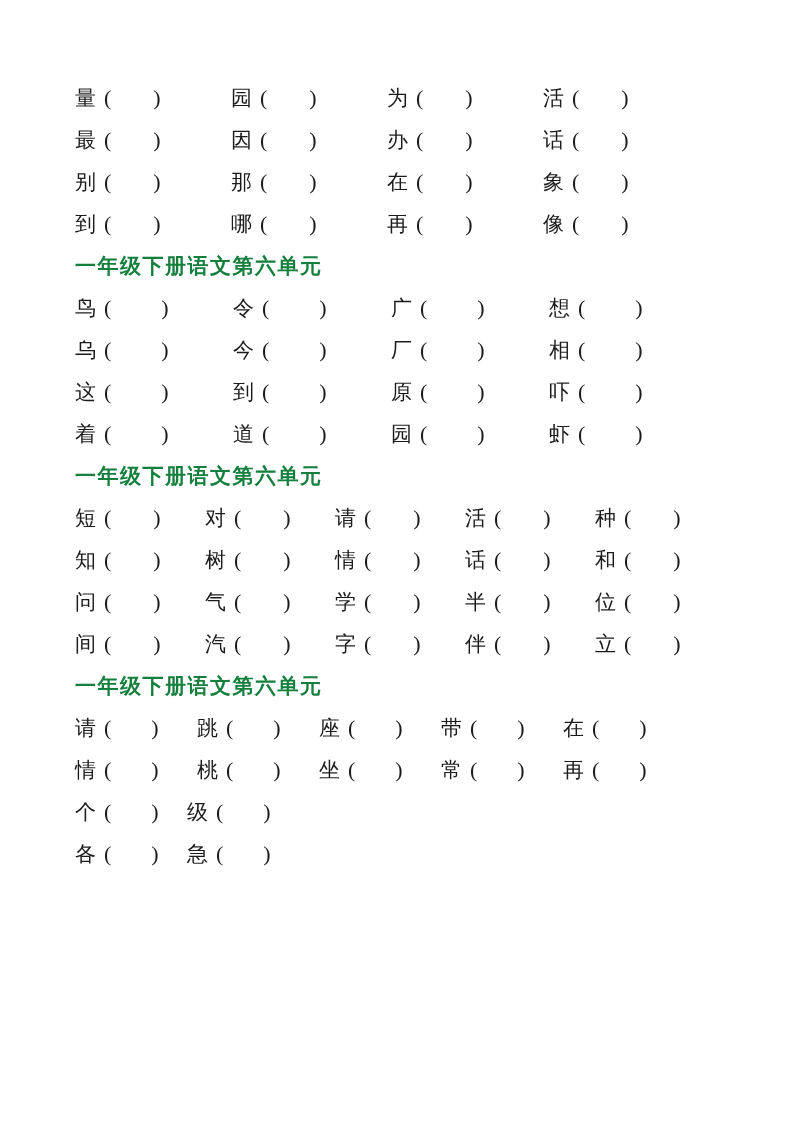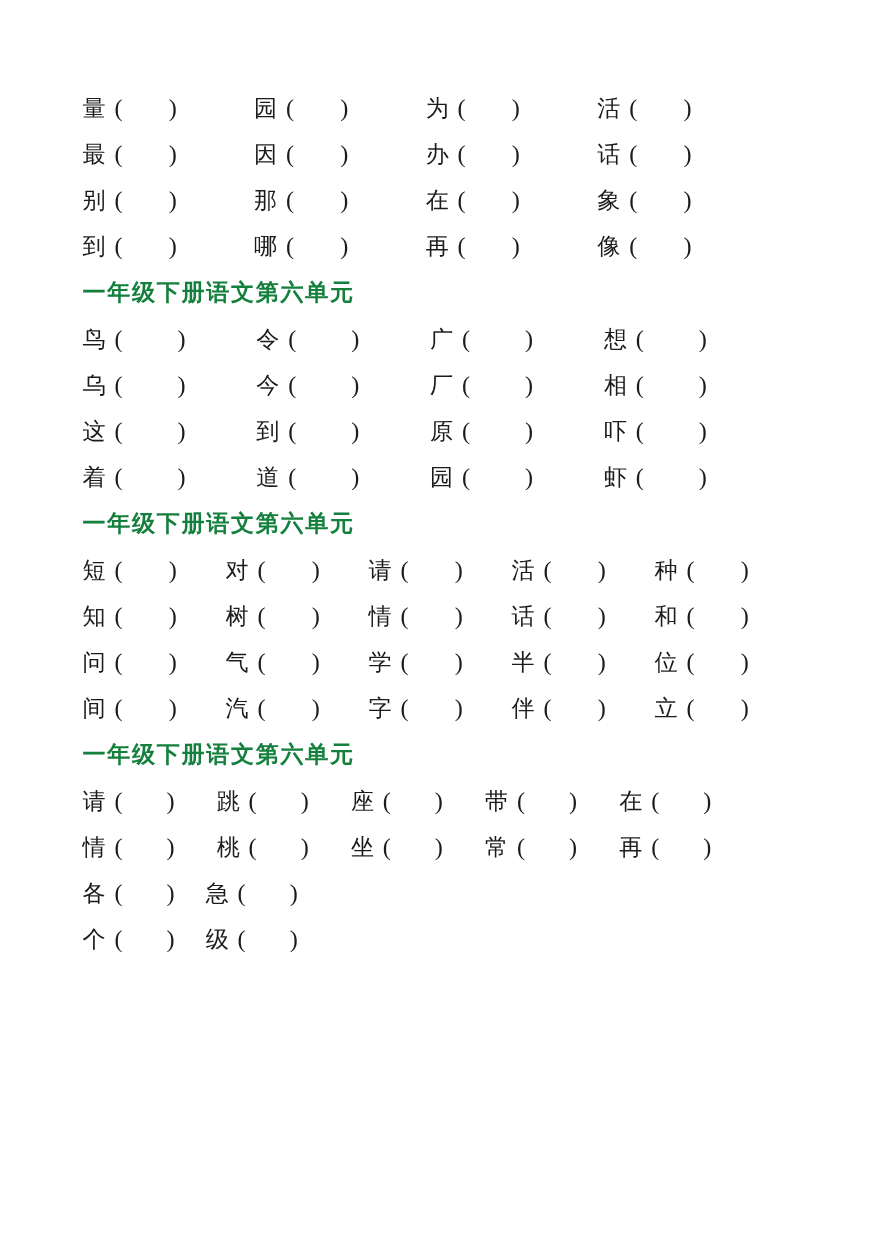--- a/index.html
+++ b/index.html
@@ -70,17 +70,17 @@
         <div class="w-head">一年级下册语文第六单元</div>
         <div class="w-row"><span class="w-item"><span class="char">短</span><span class="popen">(</span><span class="gap"></span><span class="pclose">)</span></span><span class="w-item"><span class="char">对</span><span class="popen">(</span><span class="gap"></span><span class="pclose">)</span></span><span class="w-item"><span class="char">请</span><span class="popen">(</span><span class="gap"></span><span class="pclose">)</span></span><span class="w-item"><span class="char">活</span><span class="popen">(</span><span class="gap"></span><span class="pclose">)</span></span><span class="w-item"><span class="char">种</span><span class="popen">(</span><span class="gap"></span><span class="pclose">)</span></span></div>
         <div class="w-row"><span class="w-item"><span class="char">知</span><span class="popen">(</span><span class="gap"></span><span class="pclose">)</span></span><span class="w-item"><span class="char">树</span><span class="popen">(</span><span class="gap"></span><span class="pclose">)</span></span><span class="w-item"><span class="char">情</span><span class="popen">(</span><span class="gap"></span><span class="pclose">)</span></span><span class="w-item"><span class="char">话</span><span class="popen">(</span><span class="gap"></span><span class="pclose">)</span></span><span class="w-item"><span class="char">和</span><span class="popen">(</span><span class="gap"></span><span class="pclose">)</span></span></div>
         <div class="w-row"><span class="w-item"><span class="char">问</span><span class="popen">(</span><span class="gap"></span><span class="pclose">)</span></span><span class="w-item"><span class="char">气</span><span class="popen">(</span><span class="gap"></span><span class="pclose">)</span></span><span class="w-item"><span class="char">学</span><span class="popen">(</span><span class="gap"></span><span class="pclose">)</span></span><span class="w-item"><span class="char">半</span><span class="popen">(</span><span class="gap"></span><span class="pclose">)</span></span><span class="w-item"><span class="char">位</span><span class="popen">(</span><span class="gap"></span><span class="pclose">)</span></span></div>
         <div class="w-row"><span class="w-item"><span class="char">间</span><span class="popen">(</span><span class="gap"></span><span class="pclose">)</span></span><span class="w-item"><span class="char">汽</span><span class="popen">(</span><span class="gap"></span><span class="pclose">)</span></span><span class="w-item"><span class="char">字</span><span class="popen">(</span><span class="gap"></span><span class="pclose">)</span></span><span class="w-item"><span class="char">伴</span><span class="popen">(</span><span class="gap"></span><span class="pclose">)</span></span><span class="w-item"><span class="char">立</span><span class="popen">(</span><span class="gap"></span><span class="pclose">)</span></span></div>
       </section>
       <section class="sec sec3">
         <div class="w-head">一年级下册语文第六单元</div>
         <div class="w-row"><span class="w-item"><span class="char">请</span><span class="popen">(</span><span class="gap"></span><span class="pclose">)</span></span><span class="w-item"><span class="char">跳</span><span class="popen">(</span><span class="gap"></span><span class="pclose">)</span></span><span class="w-item"><span class="char">座</span><span class="popen">(</span><span class="gap"></span><span class="pclose">)</span></span><span class="w-item"><span class="char">带</span><span class="popen">(</span><span class="gap"></span><span class="pclose">)</span></span><span class="w-item"><span class="char">在</span><span class="popen">(</span><span class="gap"></span><span class="pclose">)</span></span></div>
         <div class="w-row"><span class="w-item"><span class="char">情</span><span class="popen">(</span><span class="gap"></span><span class="pclose">)</span></span><span class="w-item"><span class="char">桃</span><span class="popen">(</span><span class="gap"></span><span class="pclose">)</span></span><span class="w-item"><span class="char">坐</span><span class="popen">(</span><span class="gap"></span><span class="pclose">)</span></span><span class="w-item"><span class="char">常</span><span class="popen">(</span><span class="gap"></span><span class="pclose">)</span></span><span class="w-item"><span class="char">再</span><span class="popen">(</span><span class="gap"></span><span class="pclose">)</span></span></div>
+        <div class="w-row w-row-short"><span class="w-item"><span class="char">个</span><span class="popen">(</span><span class="gap"></span><span class="pclose">)</span></span><span class="w-item"><span class="char">级</span><span class="popen">(</span><span class="gap"></span><span class="pclose">)</span></span></div>
         <div class="w-row w-row-short"><span class="w-item"><span class="char">各</span><span class="popen">(</span><span class="gap"></span><span class="pclose">)</span></span><span class="w-item"><span class="char">急</span><span class="popen">(</span><span class="gap"></span><span class="pclose">)</span></span></div>
-        <div class="w-row w-row-short"><span class="w-item"><span class="char">个</span><span class="popen">(</span><span class="gap"></span><span class="pclose">)</span></span><span class="w-item"><span class="char">级</span><span class="popen">(</span><span class="gap"></span><span class="pclose">)</span></span></div>
       </section>
     </main>
 </div>
 
 </body></html>

